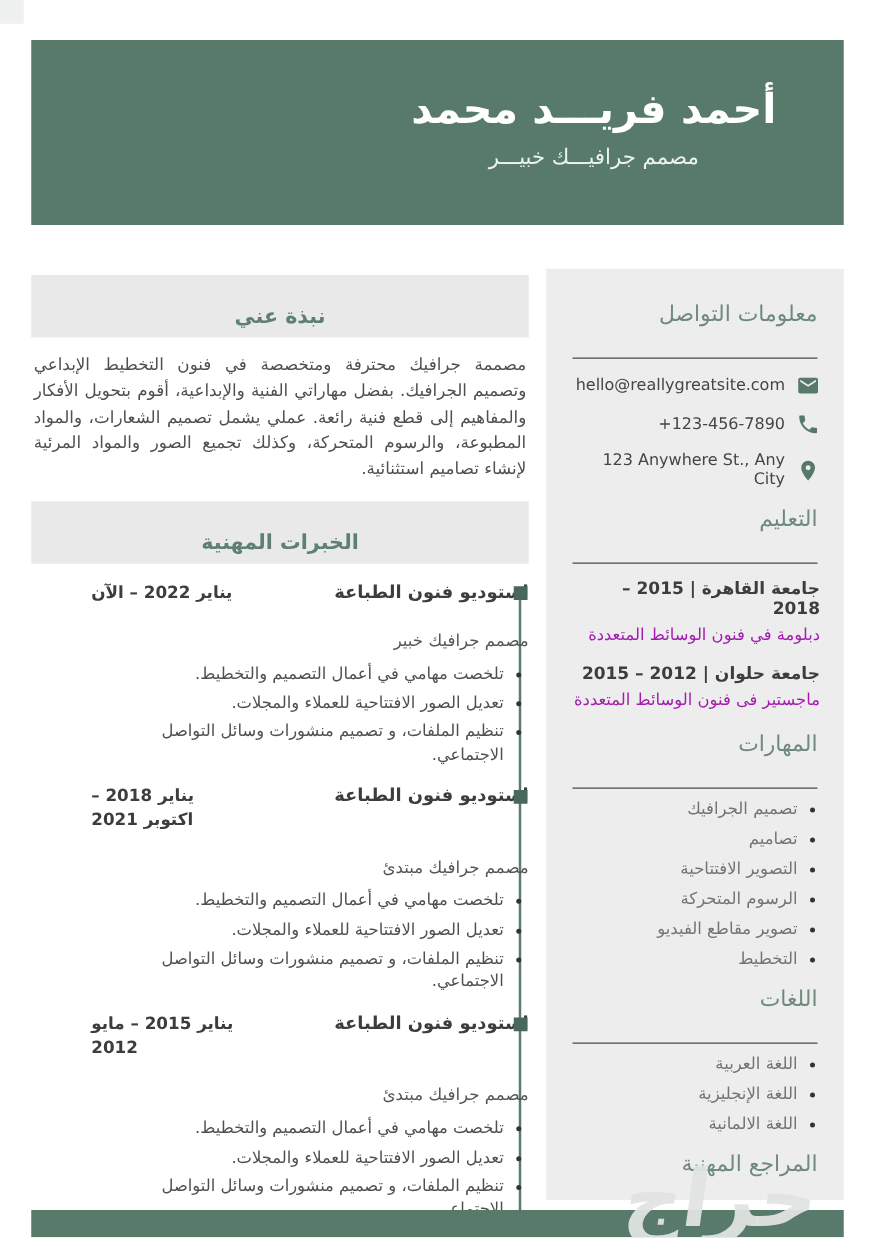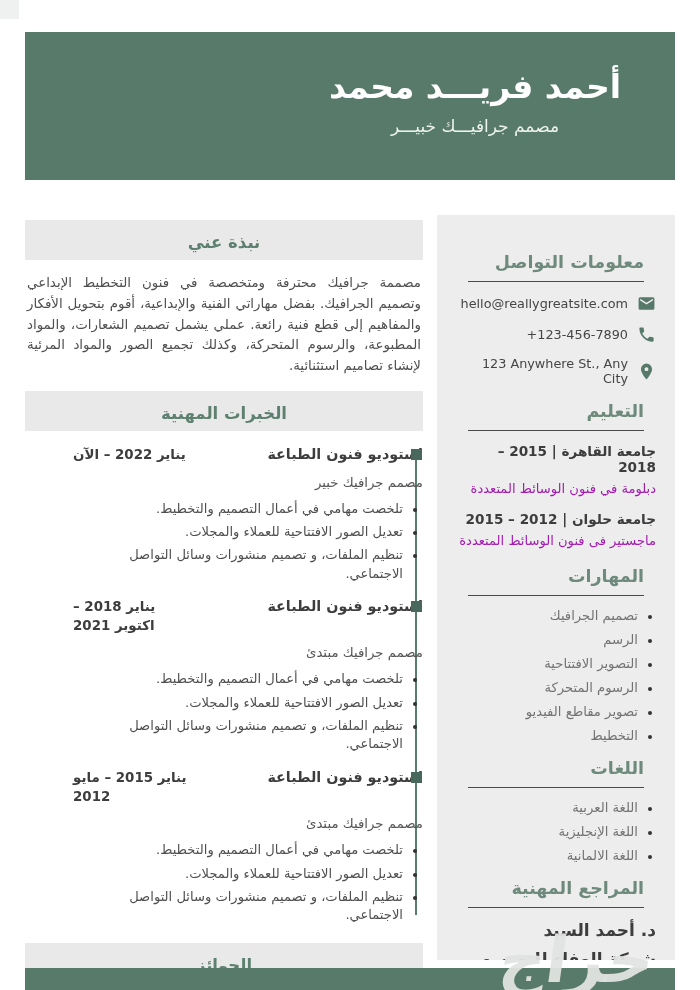--- a/index.html
+++ b/index.html
@@ -12,50 +12,50 @@
   .corner-square { position: absolute; left: 0; top: 0; width: 19px; height: 19px; background: #eef1ef; }
 
   
   .header-band { position: absolute; left: 25px; top: 32px; width: 650px; height: 148px; background: #587a6a; color: #fff; }
   .header-inner { margin-top: 34px; margin-left: 50px; width: 400px; text-align: center; }
   .person-name { margin: 0; font-size: 33px; font-weight: bold; line-height: 1.25; letter-spacing: 0; }
   .person-title { margin-top: 9px; font-size: 17px; color: #edf3ef; }
 
   
   .main-col { position: absolute; left: 25px; top: 220px; width: 398px; }
-  .section-bar { background: #e9e9e9; color: #5d8070; font-size: 16.5px; font-weight: bold; text-align: center; padding: 13px 0 8px; }
+  .section-bar { background: #e9e9e9; color: #5d8070; font-size: 16.5px; font-weight: bold; text-align: center; padding: 23px 0 8px; }
   .about-text { font-size: 13.4px; color: #4f4f4f; line-height: 1.55; text-align: justify; margin: 13px 2px 0; }
   .bar-experience { margin-top: 14px; }
   .bar-awards { margin-top: 18px; }
 
   .jobs { position: relative; padding: 15px 0 0; padding-left: 0; margin-left: 24px; margin-right: 0; }
   .jobs-wrap { position: relative; padding-left: 24px; }
   .timeline-line { position: absolute; right: 6px; top: 21px; bottom: 10px; width: 2px; background: #5a7c6c; }
   .job { position: relative; margin-right: 0; }
   .job + .job { margin-top: 15px; }
   .marker { position: absolute; right: 1px; top: 3px; width: 11px; height: 11px; background: #47685b; }
   .job-head { display: flex; justify-content: space-between; align-items: flex-start; }
   .job-company { margin: 0; font-size: 14.3px; font-weight: bold; color: #3d3d3d; }
   .job-dates { font-size: 13.4px; font-weight: bold; color: #3d3d3d; width: 118px; text-align: left; flex-shrink: 0; line-height: 1.4; }
-  .job-role { font-size: 13.3px; color: #555; margin-top: 10px; }
+  .job-role { font-size: 13.3px; color: #555; margin-top: 21px; }
   .job-bullets { margin: 10px 20px 0 0; padding: 0; list-style: disc; }
   .job-bullets li { font-size: 13.1px; color: #4f4f4f; margin-bottom: 5px; line-height: 1.4; }
   .job-bullets li::marker, .side-list li::marker { color: #333; font-size: 12px; }
 
   .awards-wrap { position: relative; margin-top: 12px; }
   .awards-line { position: absolute; right: 6px; top: 14px; height: 38px; width: 2px; background: #5a7c6c; }
   .award { position: relative; display: flex; justify-content: space-between; align-items: flex-start; margin-top: 11px; }
   .award .marker { top: 2px; }
   .award-text { font-size: 13.1px; color: #4f4f4f; padding-right: 24px; }
   .award-date { font-size: 13.4px; font-weight: bold; color: #3d3d3d; width: 92px; text-align: left; flex-shrink: 0; }
 
   
   .sidebar { position: absolute; left: 437px; top: 215px; width: 238px; height: 745px; background: #ededed; padding: 25px 19px 0; overflow: hidden; }
   .side-section { margin-bottom: 15px; }
-  .side-heading { margin: 12px; font-size: 17.5px; font-weight: bold; color: #6e8a7c; text-align: right; padding-bottom: 9px; border-bottom: 1.5px solid #4a4a4a; }
+  .side-heading { margin: 2px; font-size: 17.5px; font-weight: normal; color: #6e8a7c; text-align: right; padding-bottom: 24px; border-bottom: 1.5px solid #4a4a4a; }
   .contact-row { display: flex; align-items: center; gap: 9px; margin-top: 12px; }
   .cicon { width: 19px; height: 19px; color: #57796a; flex-shrink: 0; display: inline-flex; }
   .cicon svg { width: 100%; height: 100%; fill: currentColor; }
   .ctext { font-size: 12.8px; color: #454545; direction: ltr; text-align: right; flex: 1; }
   .edu-item { margin-top: 12px; }
   .edu-title { font-size: 13.6px; font-weight: bold; color: #3d3d3d; }
   .edu-degree { font-size: 13.1px; color: #a21caf; margin-top: 5px; line-height: 1.45; }
   .side-list { margin: 6px 0 0; padding: 0 18px 0 0; list-style: disc; }
   .side-list li { font-size: 13.2px; color: #737373; margin-top: 9px; text-align: right; }
   .ref-name, .ref-company { font-size: 17px; font-weight: bold; color: #3d3d3d; margin-top: 9px; }
@@ -190,21 +190,21 @@
       <div class="edu-item">
         <div class="edu-title">جامعة حلوان | 2012 – 2015</div>
         <div class="edu-degree">ماجستير فى فنون الوسائط المتعددة</div>
       </div>
     </section>
 
     <section class="side-section">
       <h2 class="side-heading">المهارات</h2>
       <ul class="side-list">
         <li>تصميم الجرافيك</li>
-        <li>الرسم</li>
+        <li>تصاميم</li>
         <li>التصوير الافتتاحية</li>
         <li>الرسوم المتحركة</li>
         <li>تصوير مقاطع الفيديو</li>
         <li>التخطيط</li>
       </ul>
     </section>
 
     <section class="side-section">
       <h2 class="side-heading">اللغات</h2>
       <ul class="side-list">

